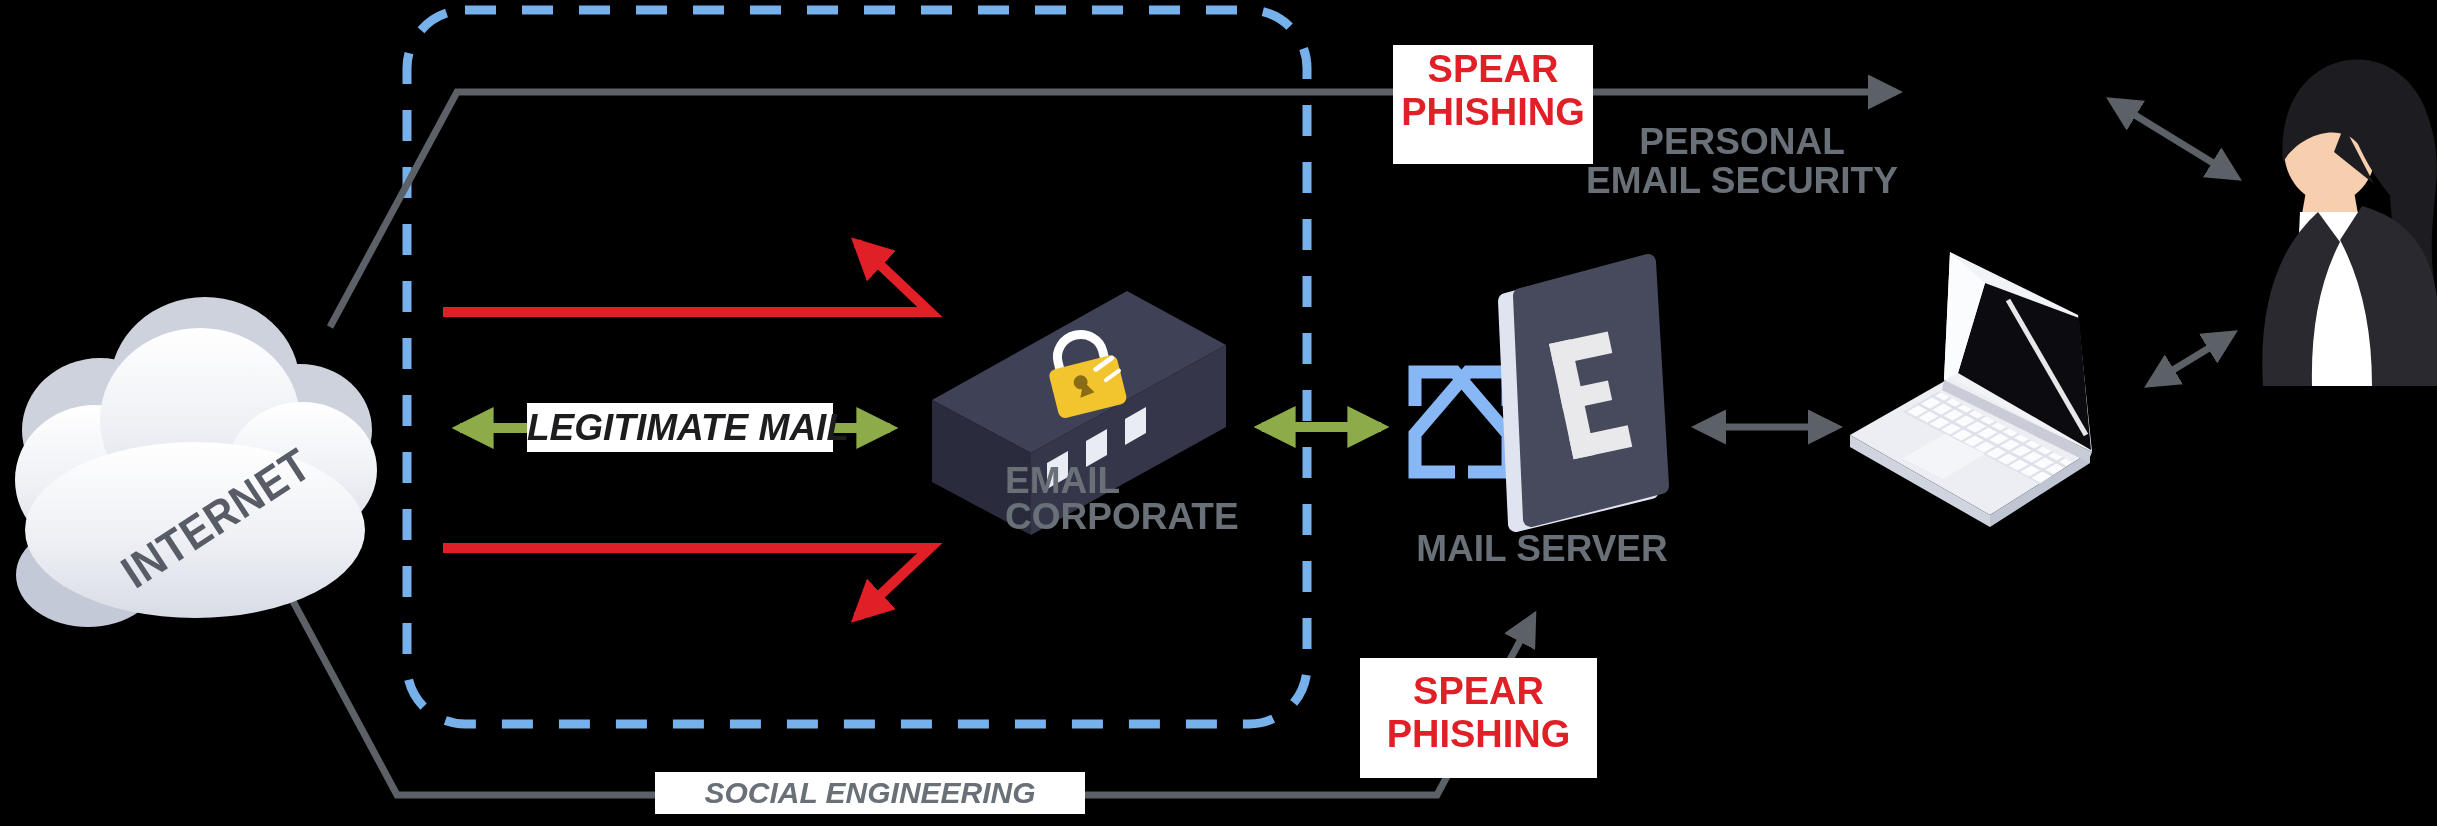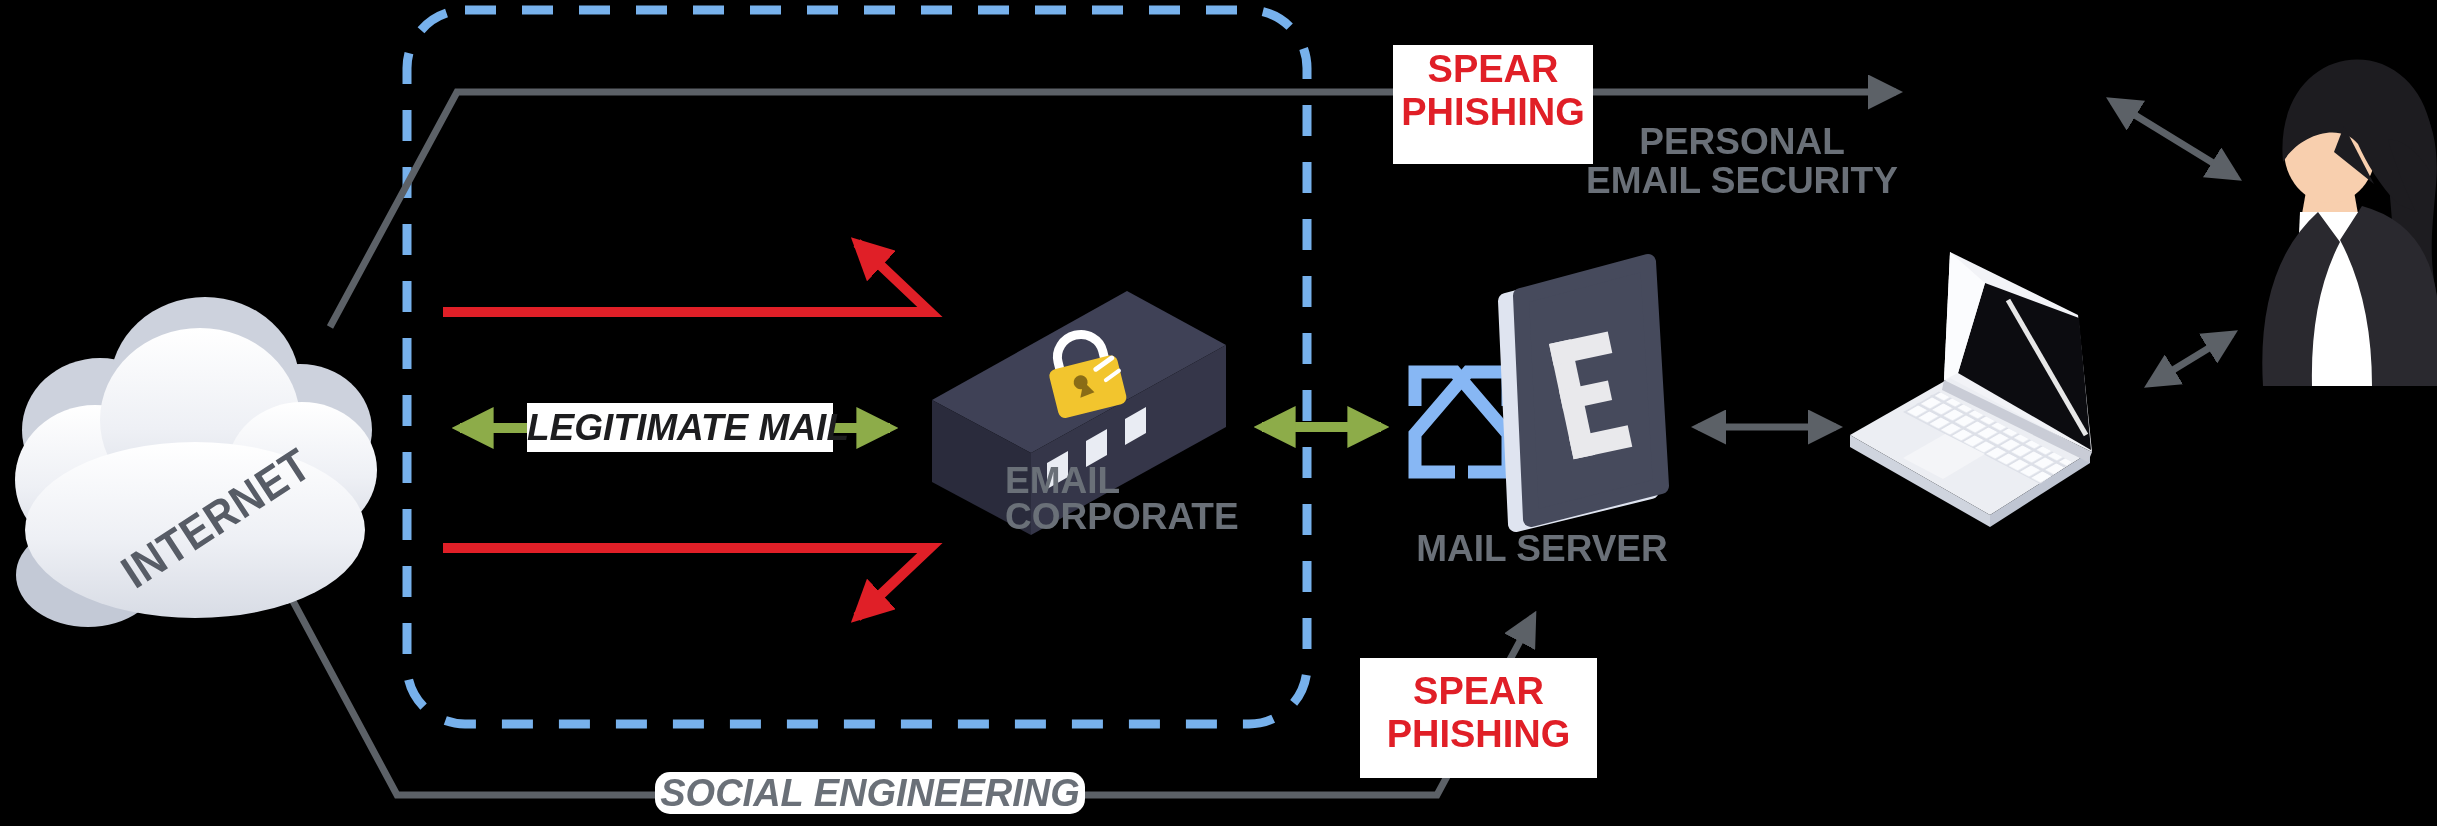--- a/index.html
+++ b/index.html
@@ -14,21 +14,21 @@
   .perimeter{stroke:var(--dash-blue);stroke-width:9;stroke-dasharray:31 26;fill:none;}
   
   .wbox{position:absolute;background:#fff;}
   .lbl{position:absolute;white-space:nowrap;}
   .attack{color:var(--red);font-weight:bold;font-size:38px;line-height:43px;text-align:center;}
   .gtxt{color:var(--text-gray);font-weight:bold;font-size:37px;line-height:39px;}
   .italic-lbl{font-style:italic;font-weight:600;}
   #legitimate-mail-box{left:527px;top:403px;width:306px;height:49px;line-height:49px;
       text-align:center;font-size:37px;color:var(--label-black);}
   #social-engineering-box{left:655px;top:772px;width:430px;height:42px;line-height:42px;
-      text-align:center;font-size:38px;color:var(--text-gray);border-radius:15px;}
+      text-align:center;font-size:30px;color:var(--text-gray);}
   #spear-top-box{left:1393px;top:45px;width:200px;height:119px;padding-top:3px;box-sizing:border-box;}
   #spear-bottom-box{left:1360px;top:658px;width:237px;height:120px;padding-top:12px;box-sizing:border-box;}
   #personal-label{left:1560px;top:122px;width:364px;text-align:center;}
   #email-security-label{left:1005px;top:463px;width:250px;text-align:left;line-height:36px;}
   #mail-server-label{left:1392px;top:529px;width:300px;text-align:center;}
   #corporate-label{left:1828px;top:531px;width:322px;text-align:center;}
   #internet-label{left:66px;top:492px;width:300px;height:52px;line-height:52px;text-align:center;
       font-size:46px;font-weight:bold;letter-spacing:1px;color:var(--cloud-text);
       transform:rotate(-33deg) scaleX(0.9);}
 </style>

